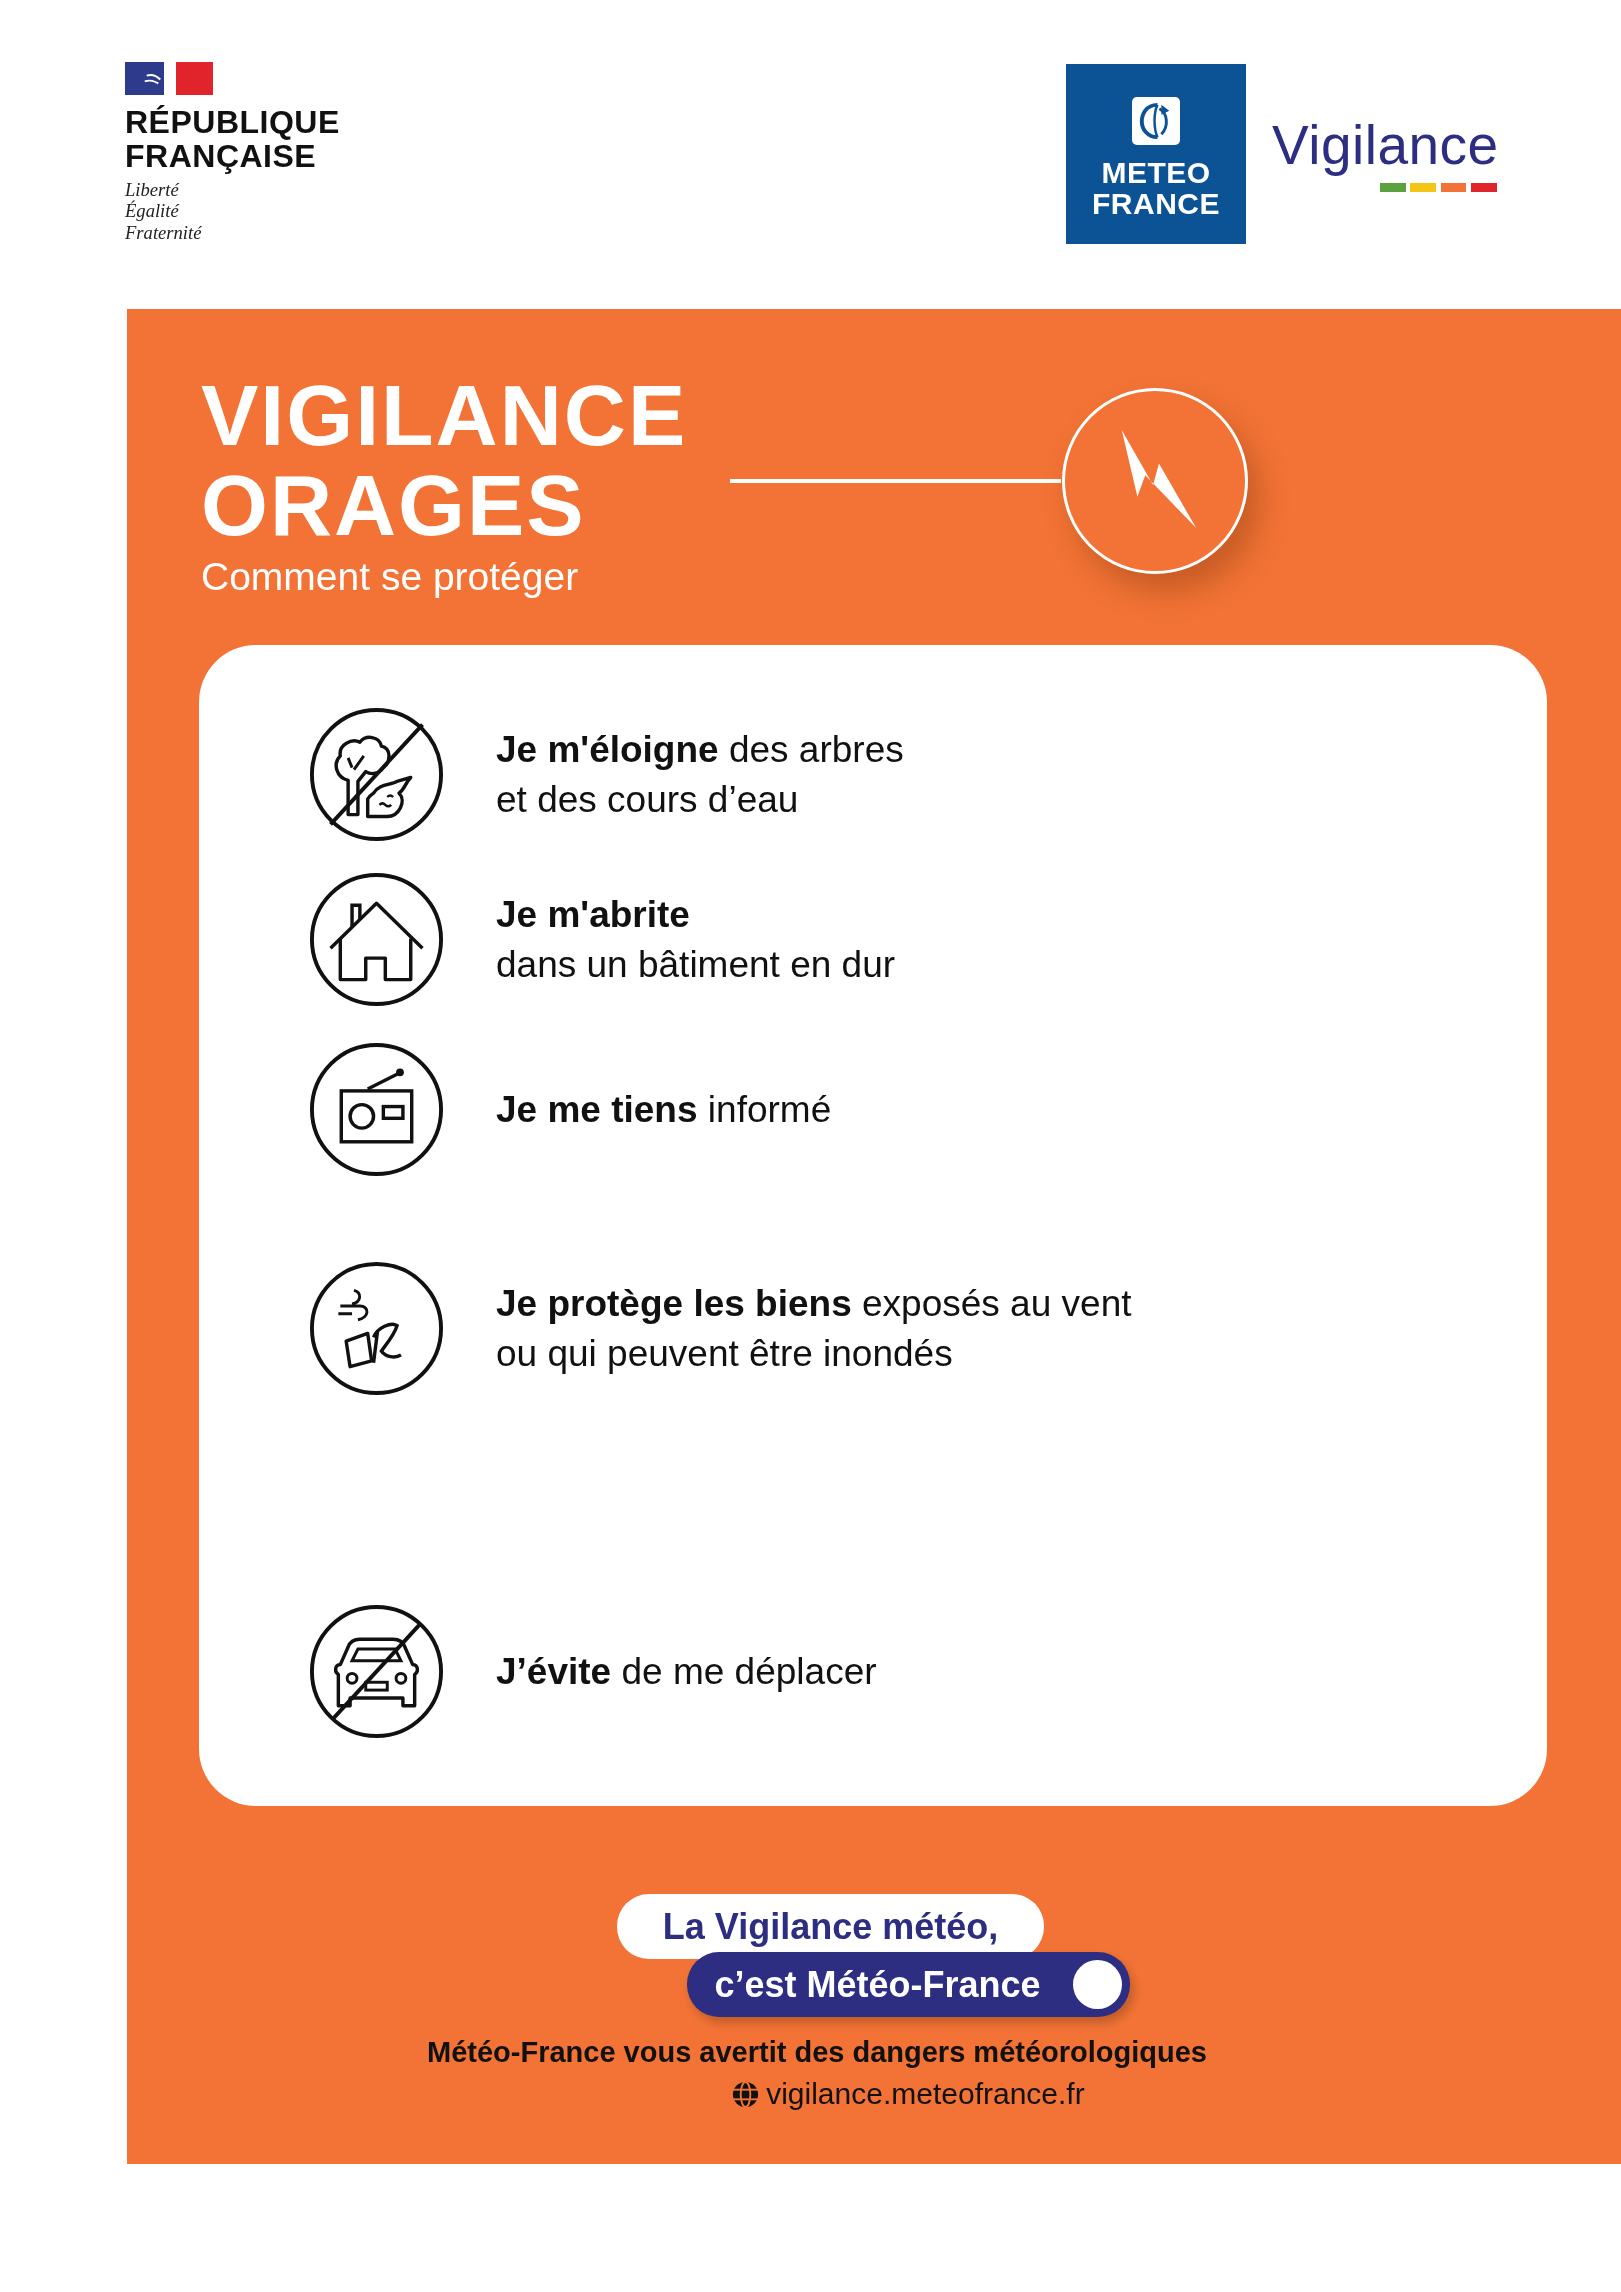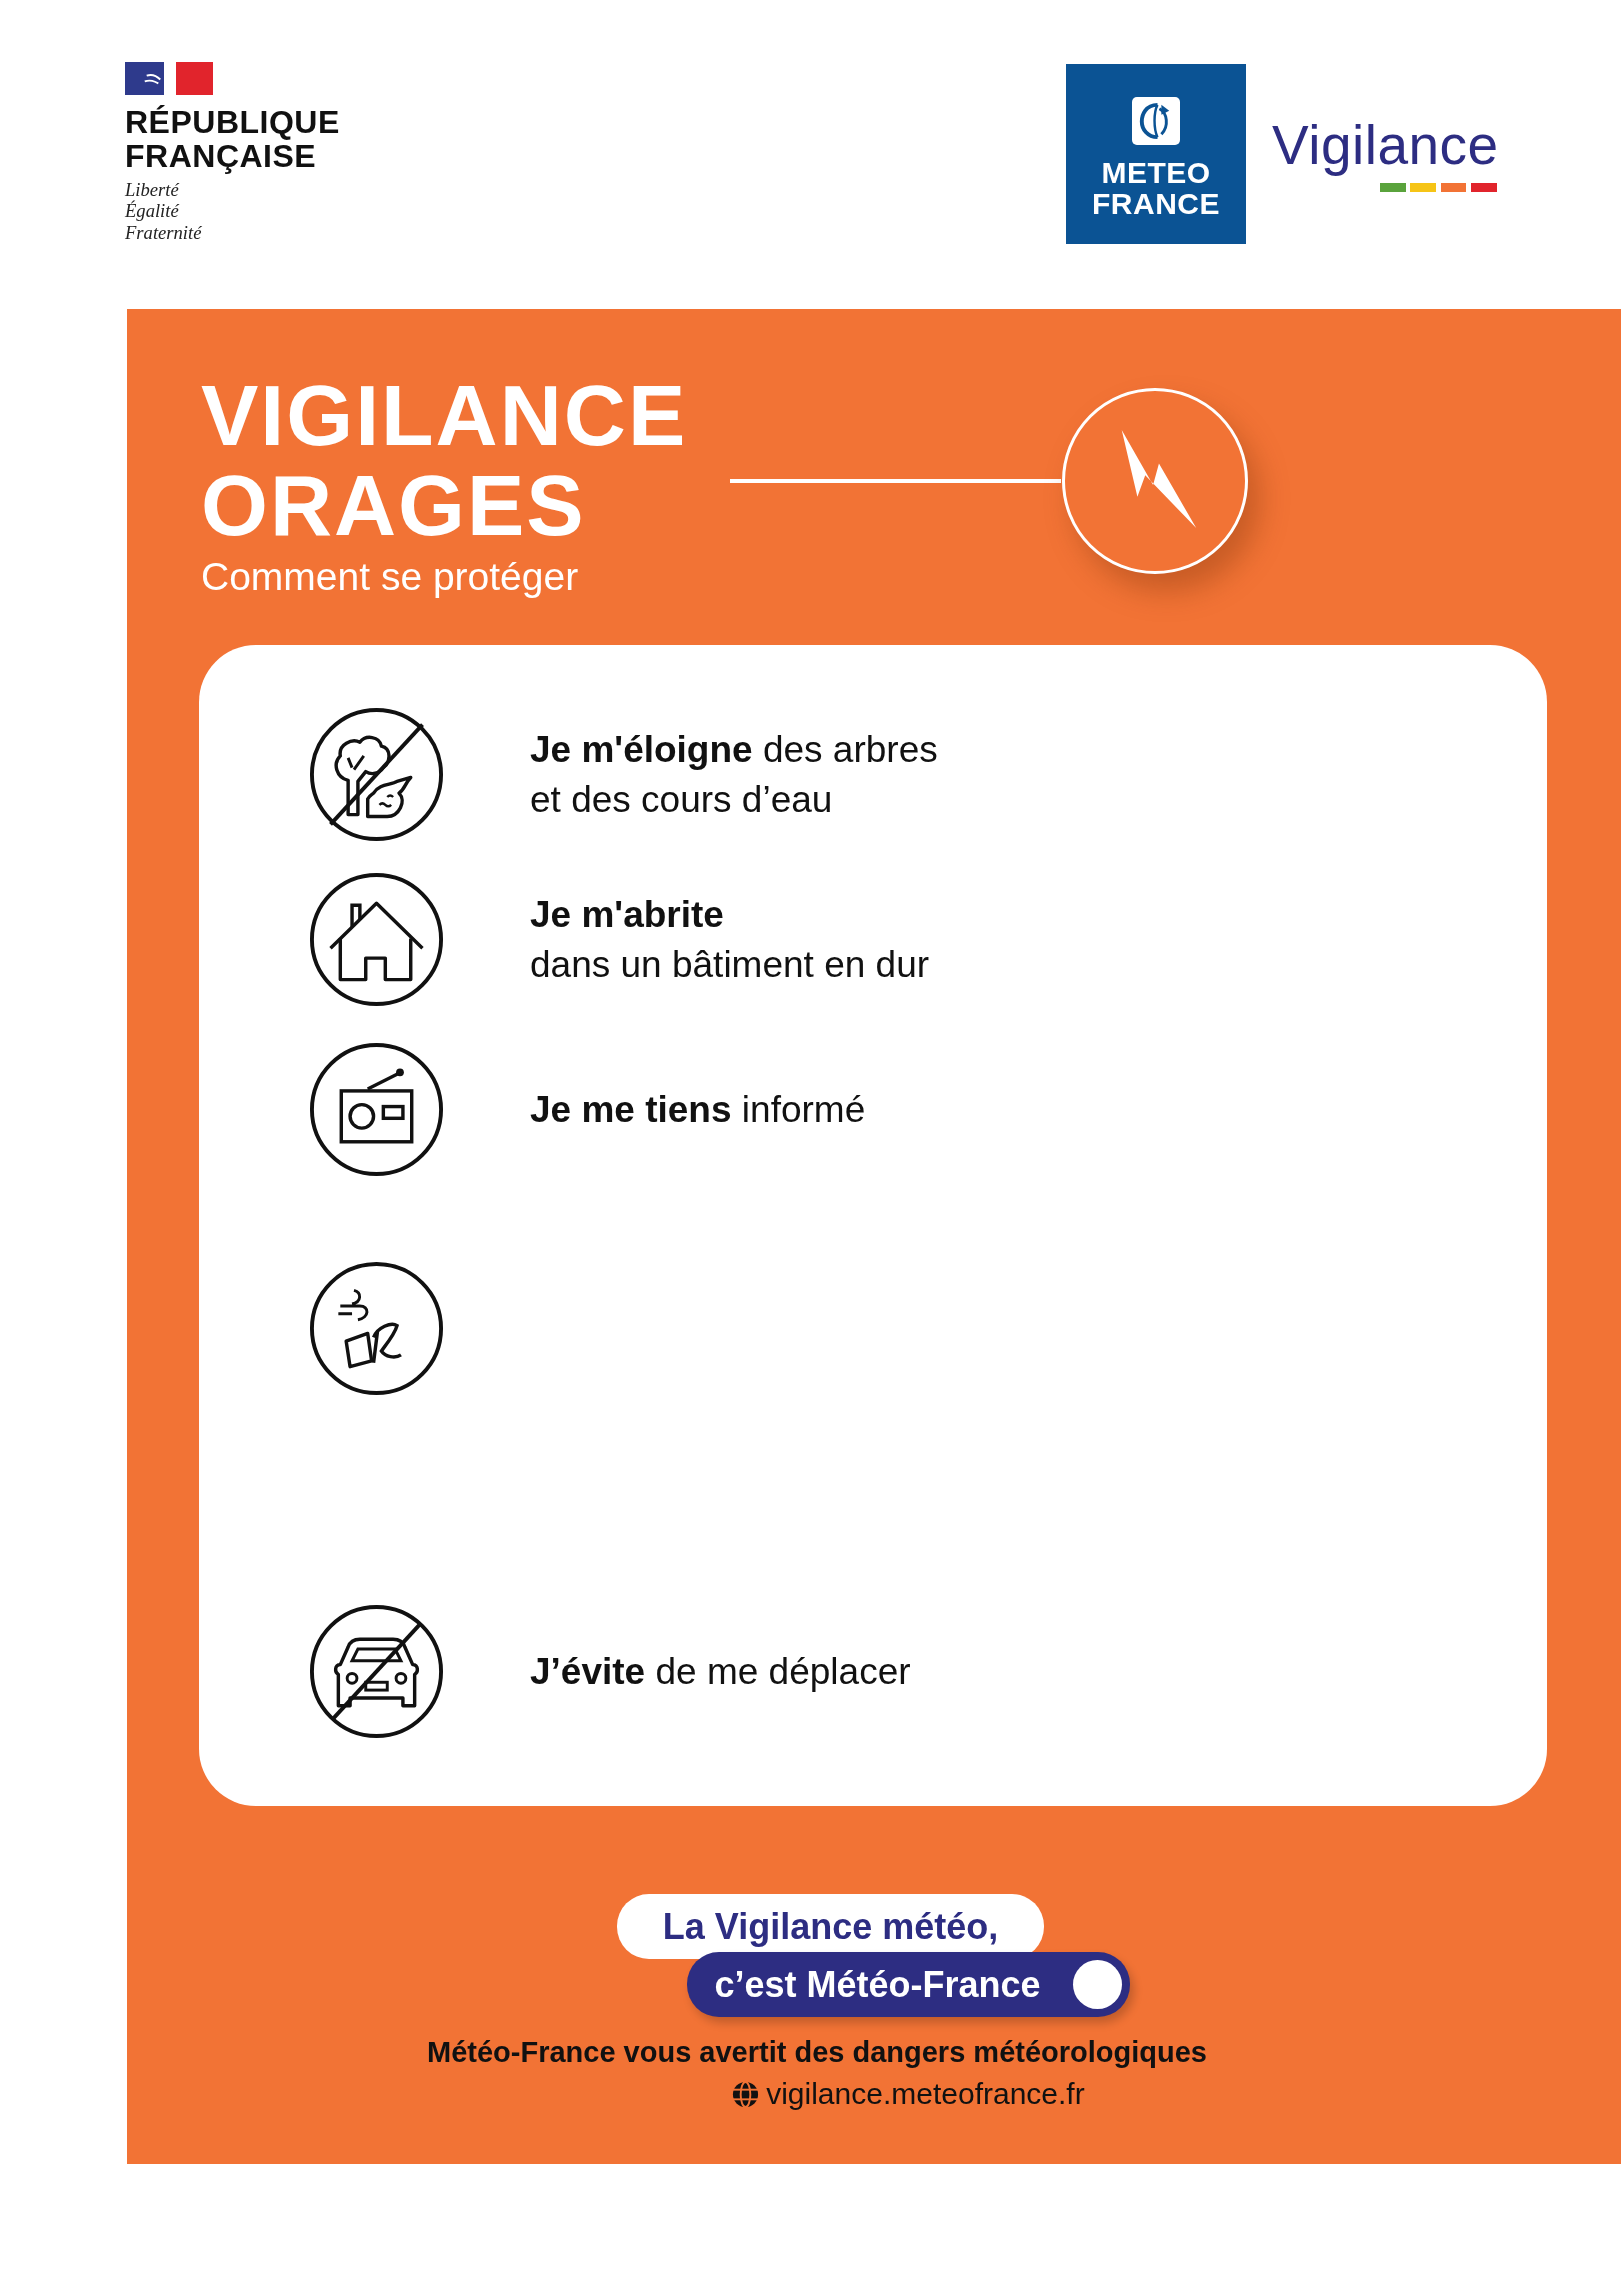--- a/index.html
+++ b/index.html
@@ -33,21 +33,21 @@
     position:absolute; left:1062px; top:388px; width:186px; height:186px; border-radius:50%;
     border:3.9px solid #fff; box-sizing:border-box; background:#f27335;
     box-shadow: 11.8px 17.6px 29px rgba(120,50,10,0.35);
   }
   .bolt-circle svg { position:absolute; left:43px; top:39px; }
 
   
   .card { position:absolute; left:199px; top:645px; width:1348px; height:1161px; background:#fff; border-radius:57px; }
   .item { position:absolute; left:110px; display:flex; align-items:center; }
   .icon-circle { width:135px; height:135px; flex:none; }
-  .item-text { margin-left:86px; font-size:37px; line-height:50px; color:#111; }
+  .item-text { margin-left:52px; font-size:37px; line-height:50px; color:#111; }
   .item-text b { font-weight:700; }
 
   
   .pill-top {
     position:absolute; left:617px; top:1894px; width:427px; height:65px; background:#fff; border-radius:32px;
     color:#2d2d82; font-weight:700; font-size:36px; line-height:65px; text-align:center;
   }
   .pill-bottom {
     position:absolute; left:687px; top:1952px; width:443px; height:65px; background:#2d2d82; border-radius:32px;
     color:#fff; font-weight:700; font-size:36px; line-height:65px; box-shadow: 3.9px 5.9px 9.8px rgba(0,0,0,0.2);
@@ -161,20 +161,24 @@
     </div>
   </div>
 
   <div class="item" style="top:616px">
     <svg class="icon-circle" viewBox="0 0 138 138">
       <circle cx="69" cy="69" r="66" stroke="#111" stroke-width="4" fill="none"></circle>
       <path d="M46 30 C54 32 54 42 44 44 M32 46 L52 46 C62 46 62 58 50 60 M30 54 L44 54" stroke="#111" stroke-width="3" fill="none"></path>
       <path d="M38 82 L60 74 L64 102 L42 108 Z" stroke="#111" stroke-width="3.5" fill="none" stroke-linejoin="round"></path>
       <path d="M66 78 C70 68 84 62 90 66 C88 74 80 84 74 92 C78 98 88 100 94 96 M70 72 L66 104" stroke="#111" stroke-width="3.5" fill="none"></path>
     </svg>
+    <div class="item-text">
+      <div><b>Je protège les biens</b><span> exposés au vent</span></div>
+      <div>ou qui peuvent être inondés</div>
+    </div>
   </div>
 
 
   <div class="item" style="top:959px">
     <svg class="icon-circle" viewBox="0 0 138 138">
       <circle cx="69" cy="69" r="66" stroke="#111" stroke-width="4" fill="none"></circle>
       <path d="M30 104 L30 72 C26 70 26 62 32 62 L40 44 C42 38 46 36 52 36 L86 36 C92 36 96 38 98 44 L106 62 C112 62 112 70 108 72 L108 104 L96 104 L96 96 L42 96 L42 104 Z" stroke="#111" stroke-width="3.5" fill="none" stroke-linejoin="round"></path>
       <path d="M44 58 L50 46 L88 46 L94 58 Z" stroke="#111" stroke-width="3" fill="none"></path>
       <circle cx="44" cy="76" r="5" stroke="#111" stroke-width="3" fill="none"></circle>
       <circle cx="94" cy="76" r="5" stroke="#111" stroke-width="3" fill="none"></circle>

